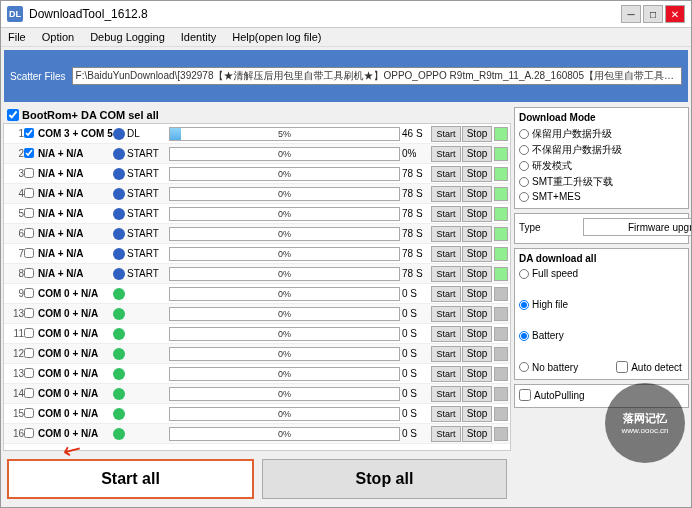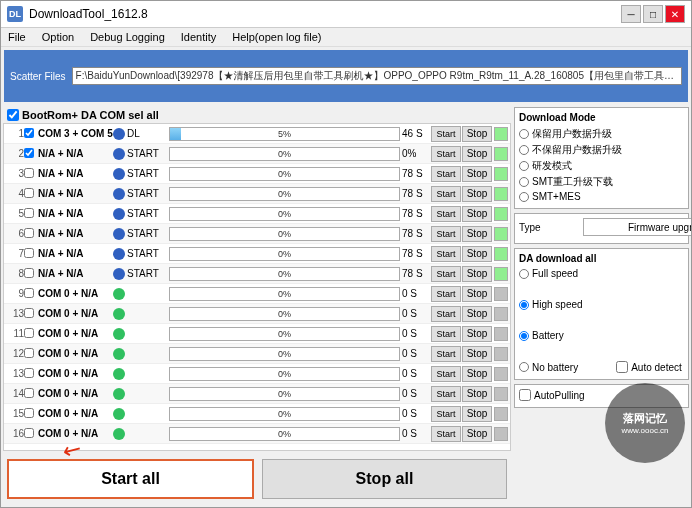--- a/index.html
+++ b/index.html
@@ -652,21 +652,21 @@
 
       <div class="panel-box">
         <div class="panel-title">DA download all</div>
         <div style="display:flex; flex-wrap:wrap; gap:18px;">
           <div class="radio-row" style="width:48%">
             <input type="radio" name="da" style="">
             <span>Full speed</span>
           </div>
           <div class="radio-row" style="width:48%">
             <input type="radio" name="da" checked="" style="">
-            <span>High speed</span>
+            <span>High file</span>
           </div>
           <div class="radio-row" style="width:48%">
             <input type="radio" name="da2" checked="" style="">
             <span>Battery</span>
           </div>
           <div class="radio-row" style="width:48%">
             <input type="radio" name="da2" style="">
             <span>No battery</span>
           </div>
           <div class="radio-row">

